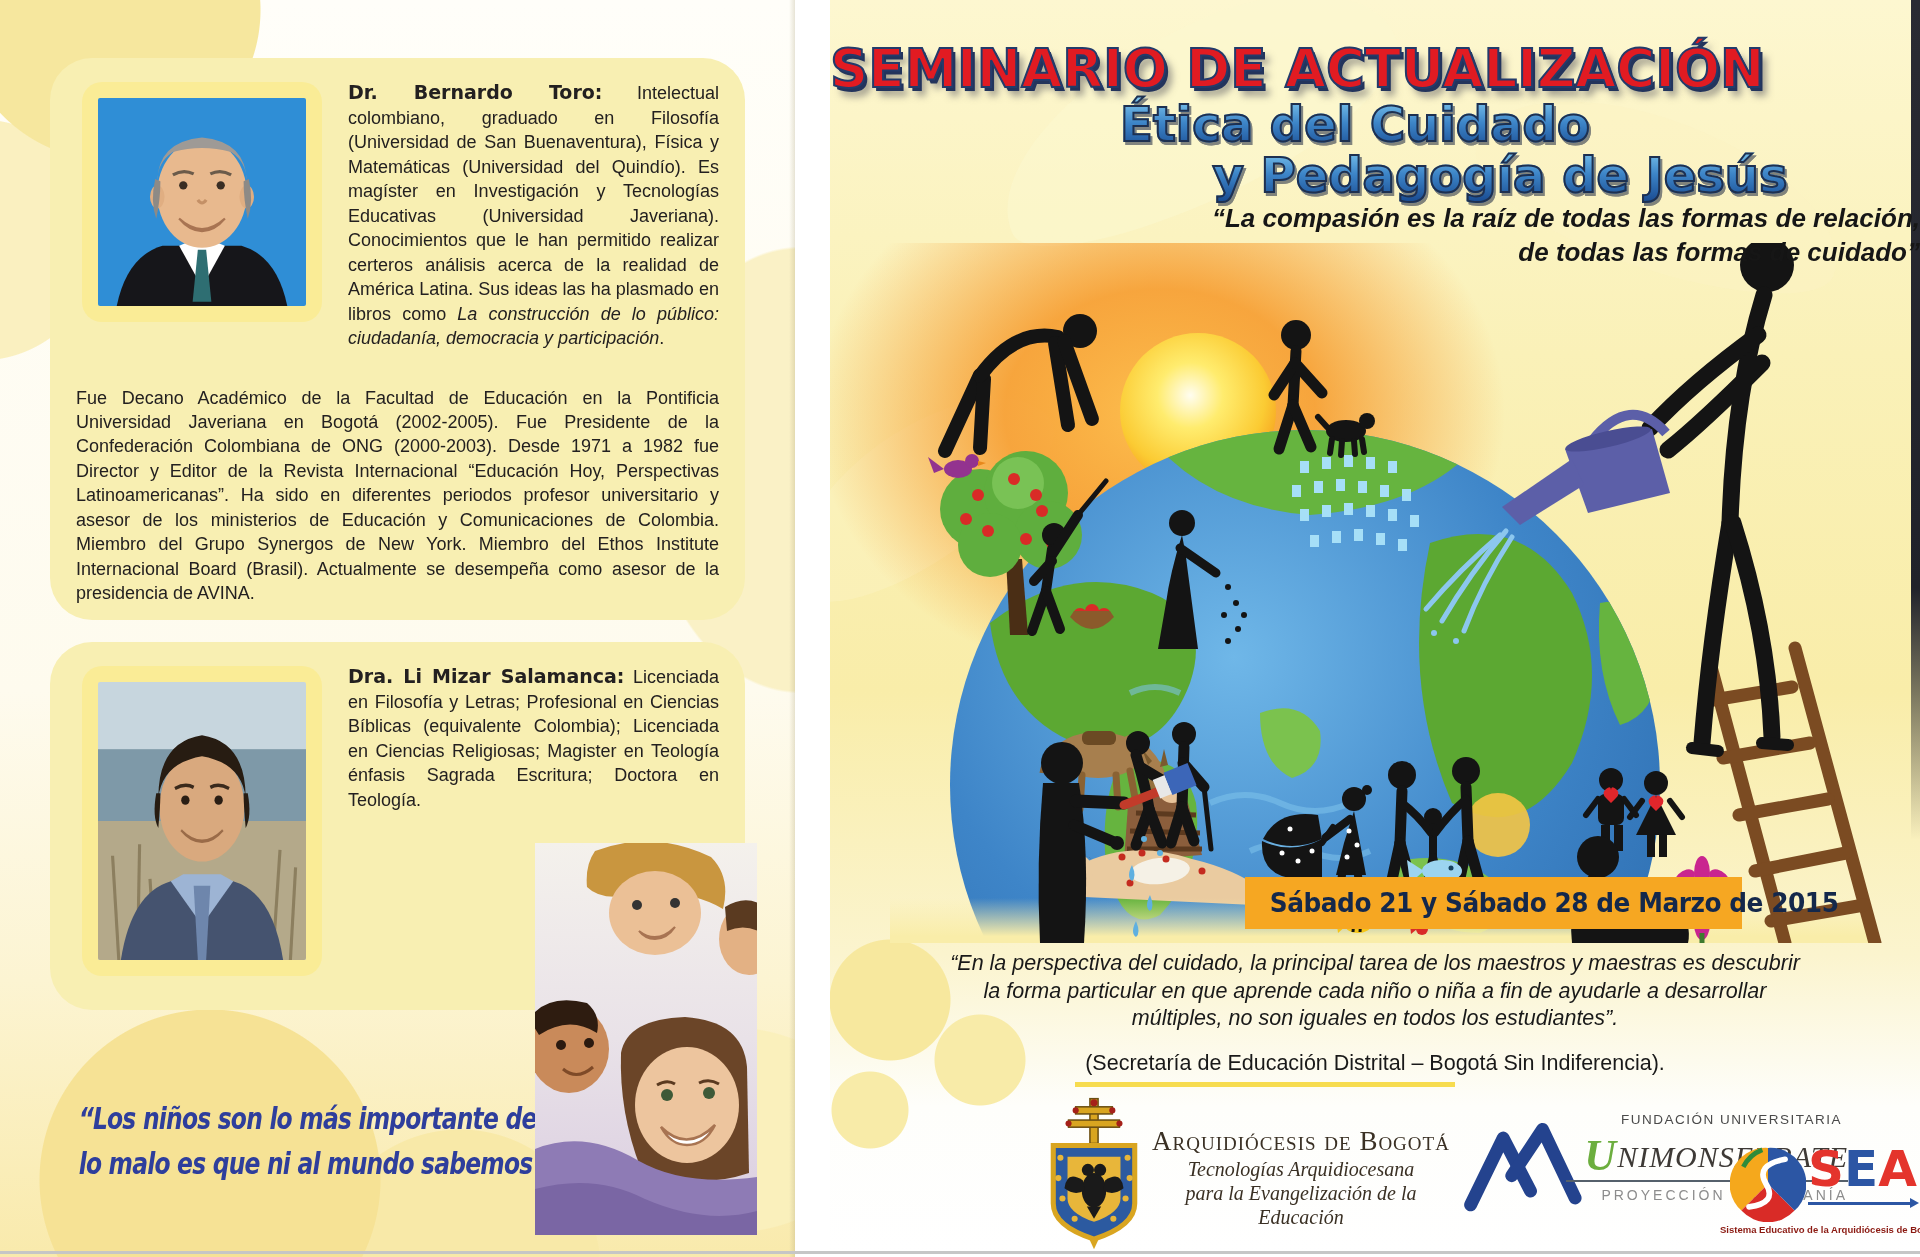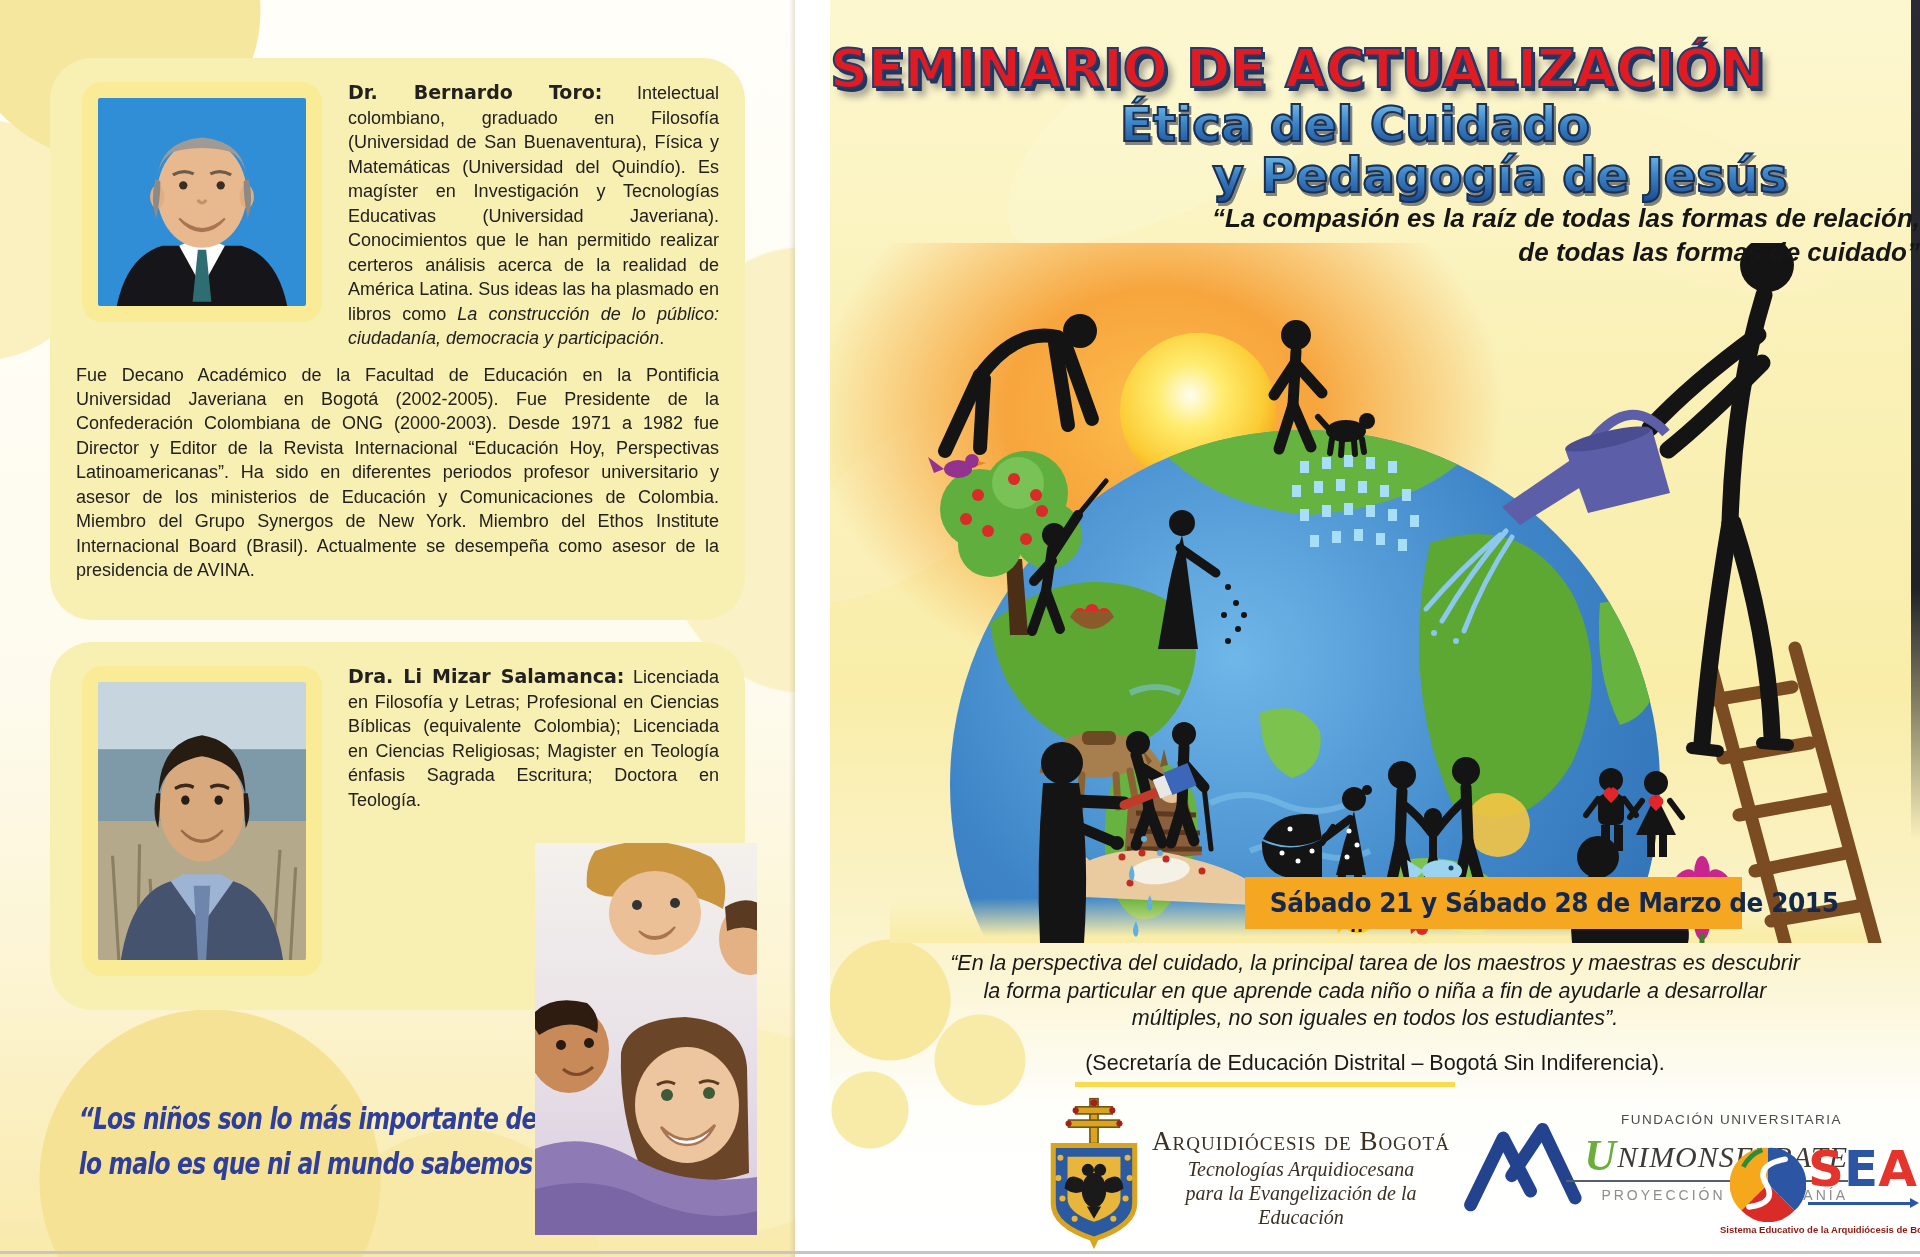--- a/index.html
+++ b/index.html
@@ -18,21 +18,21 @@
       linear-gradient(180deg,#FFFEF9 0%,#FEFBEE 55%,#FCF4D2 78%,#F9EAAC 100%);}
   .bio-card{position:absolute;left:50px;width:695px;background:#F8EFB2;border-radius:42px;
     padding:22px 26px 18px 26px;font-size:18px;line-height:1.36;text-align:justify;color:#232020}
   .bio-card.first{top:58px;height:562px}
   .bio-card.second{top:642px;height:368px}
   .photo-frame{float:left;background:#FAEC96;border-radius:20px;padding:16px;margin:2px 26px 10px 6px}
   .photo-frame .photo{width:100%;height:100%;border-radius:2px;overflow:hidden;display:block}
   .frame-toro{width:240px;height:240px}
   .frame-li{width:240px;height:310px}
   .bio-name{font-weight:bold;font-family:"DejaVu Sans","Liberation Sans",sans-serif;font-size:19px}
-  .bio-p2{margin-top:12px}
+  .bio-p2{margin-top:35px}
   .left-quote{position:absolute;left:22px;top:1096px;width:515px;text-align:center;
     font-family:"DejaVu Sans",sans-serif;font-weight:bold;font-style:italic;
     font-size:30px;line-height:1.5;color:#2E3E9C;letter-spacing:-1px;white-space:nowrap;
     transform:scaleX(.78);transform-origin:center top}
   .children-photo{position:absolute;left:535px;top:843px;width:222px;height:392px;overflow:hidden;background:#EDE7EF}
 
   
   .gutter{position:absolute;left:795px;top:0;width:35px;height:1257px;background:#fff}
   .gutter::before{content:"";position:absolute;left:-6px;top:0;width:6px;height:100%;
     background:linear-gradient(90deg,rgba(160,150,110,0),rgba(160,150,110,.25))}

